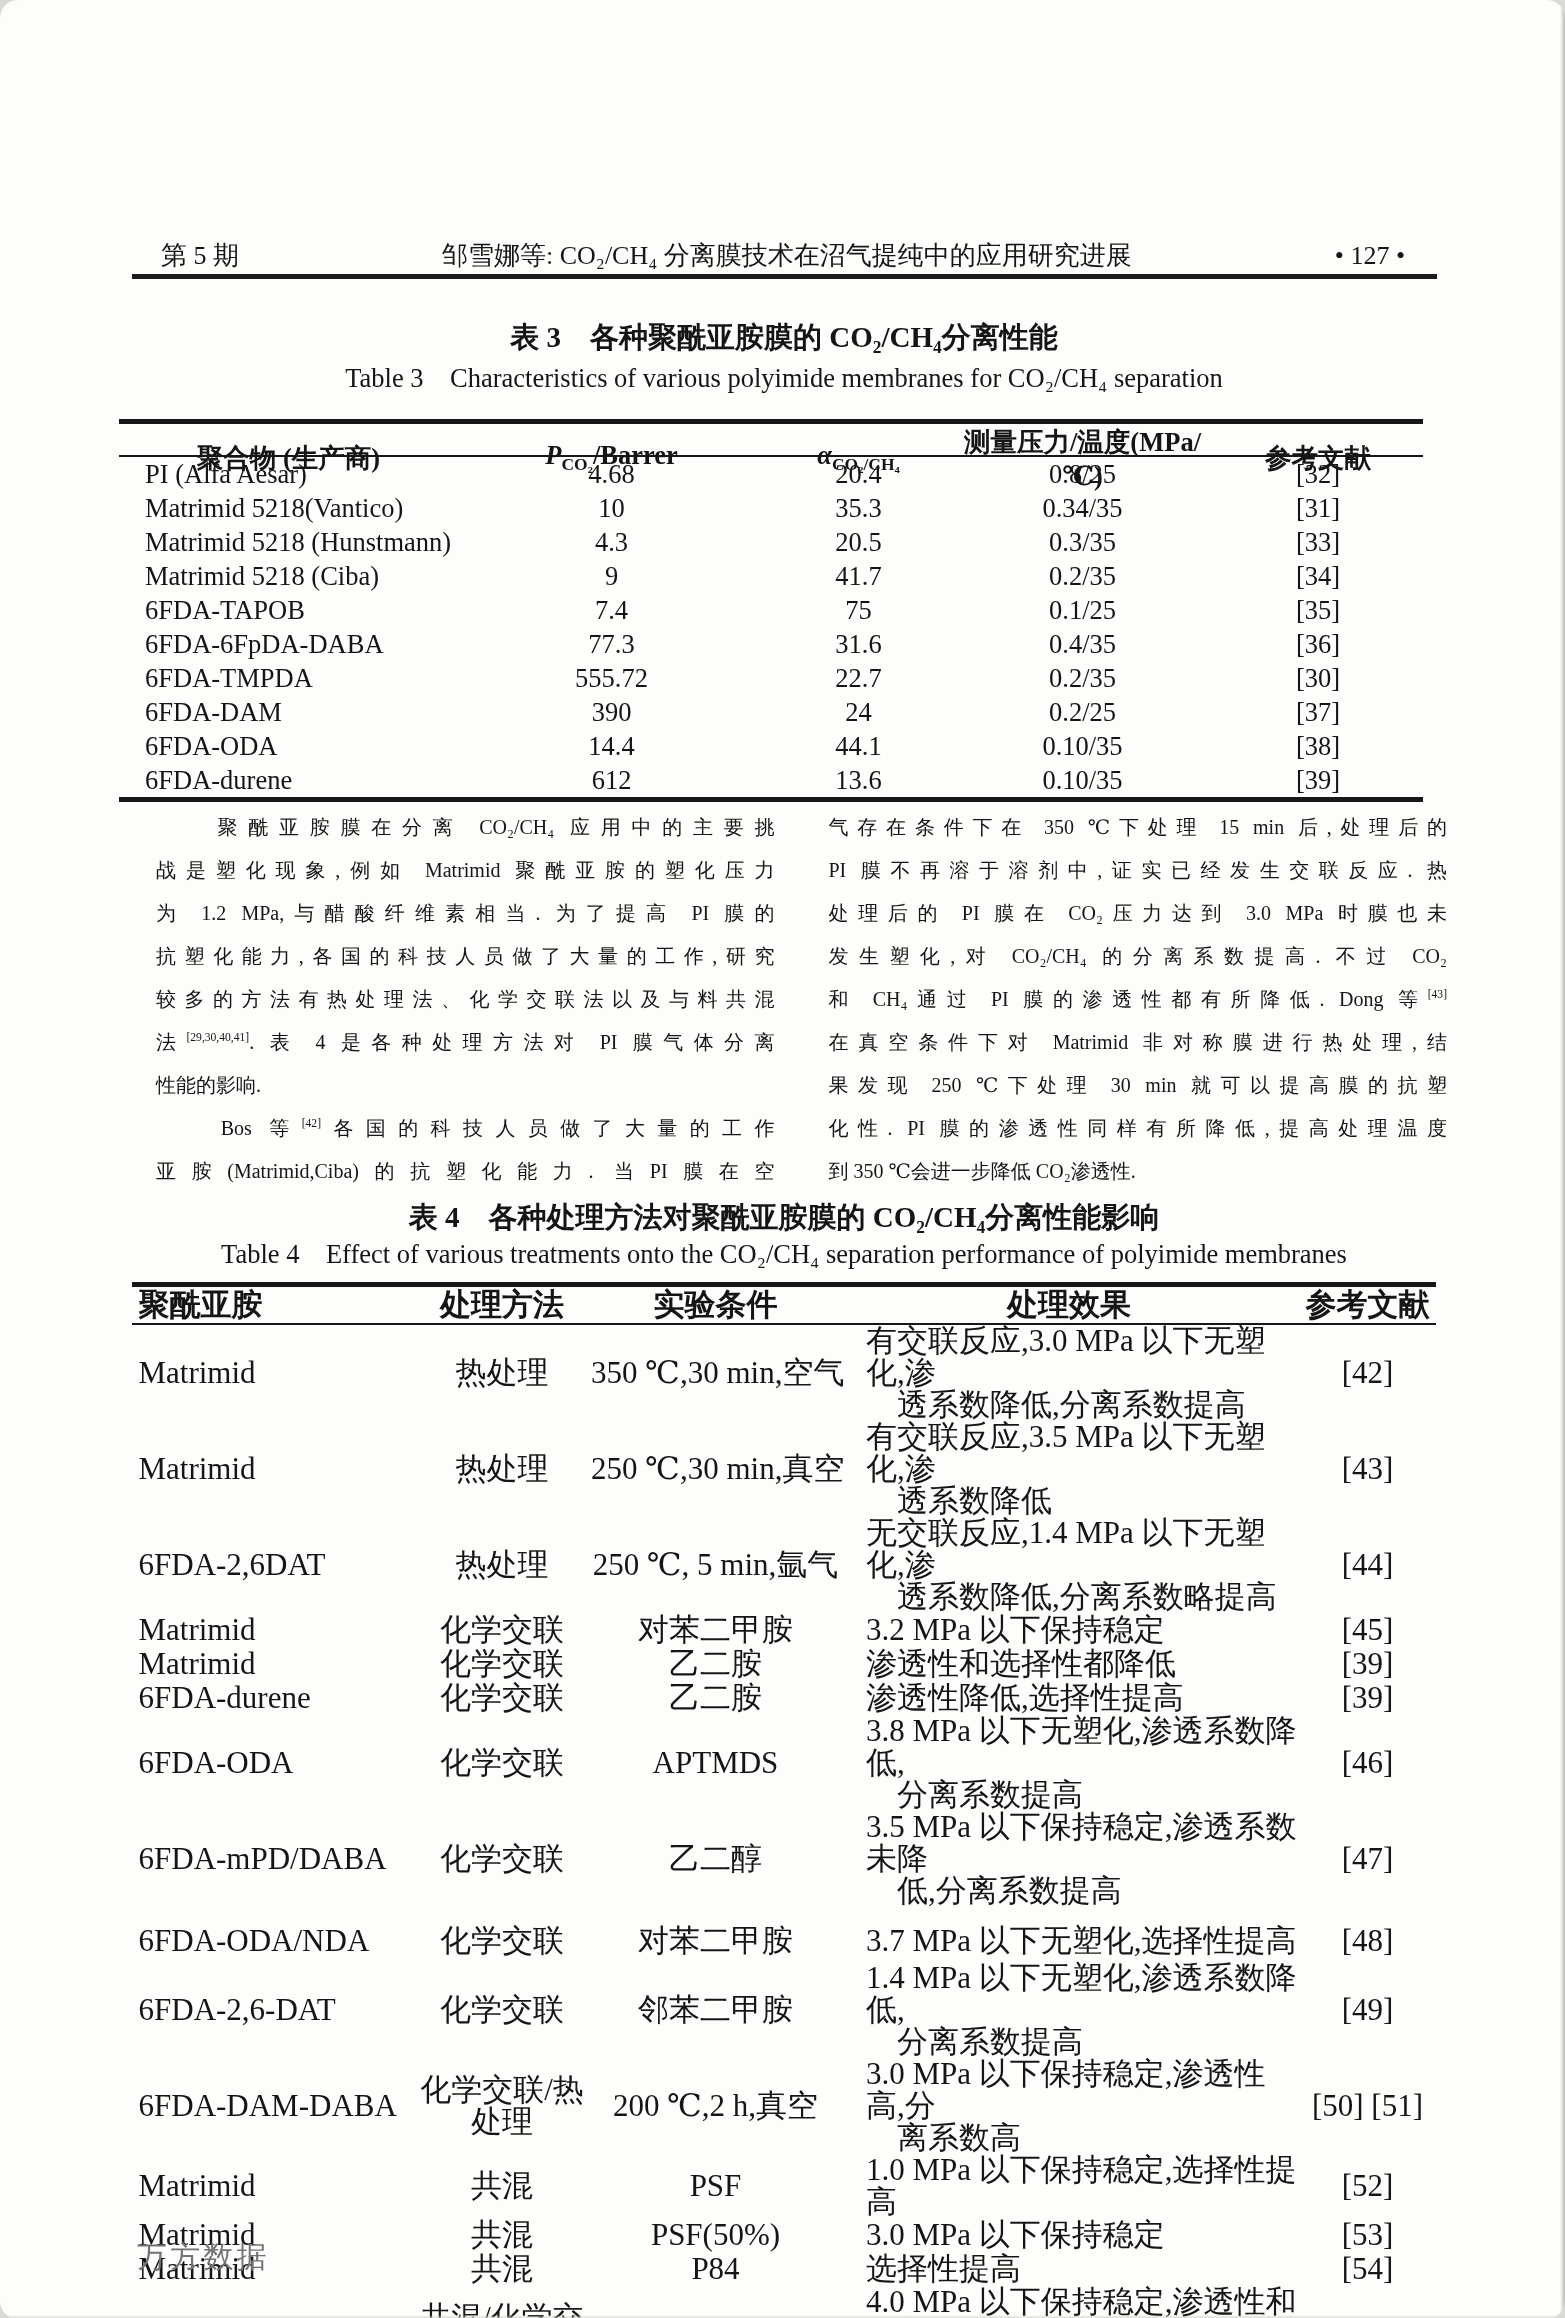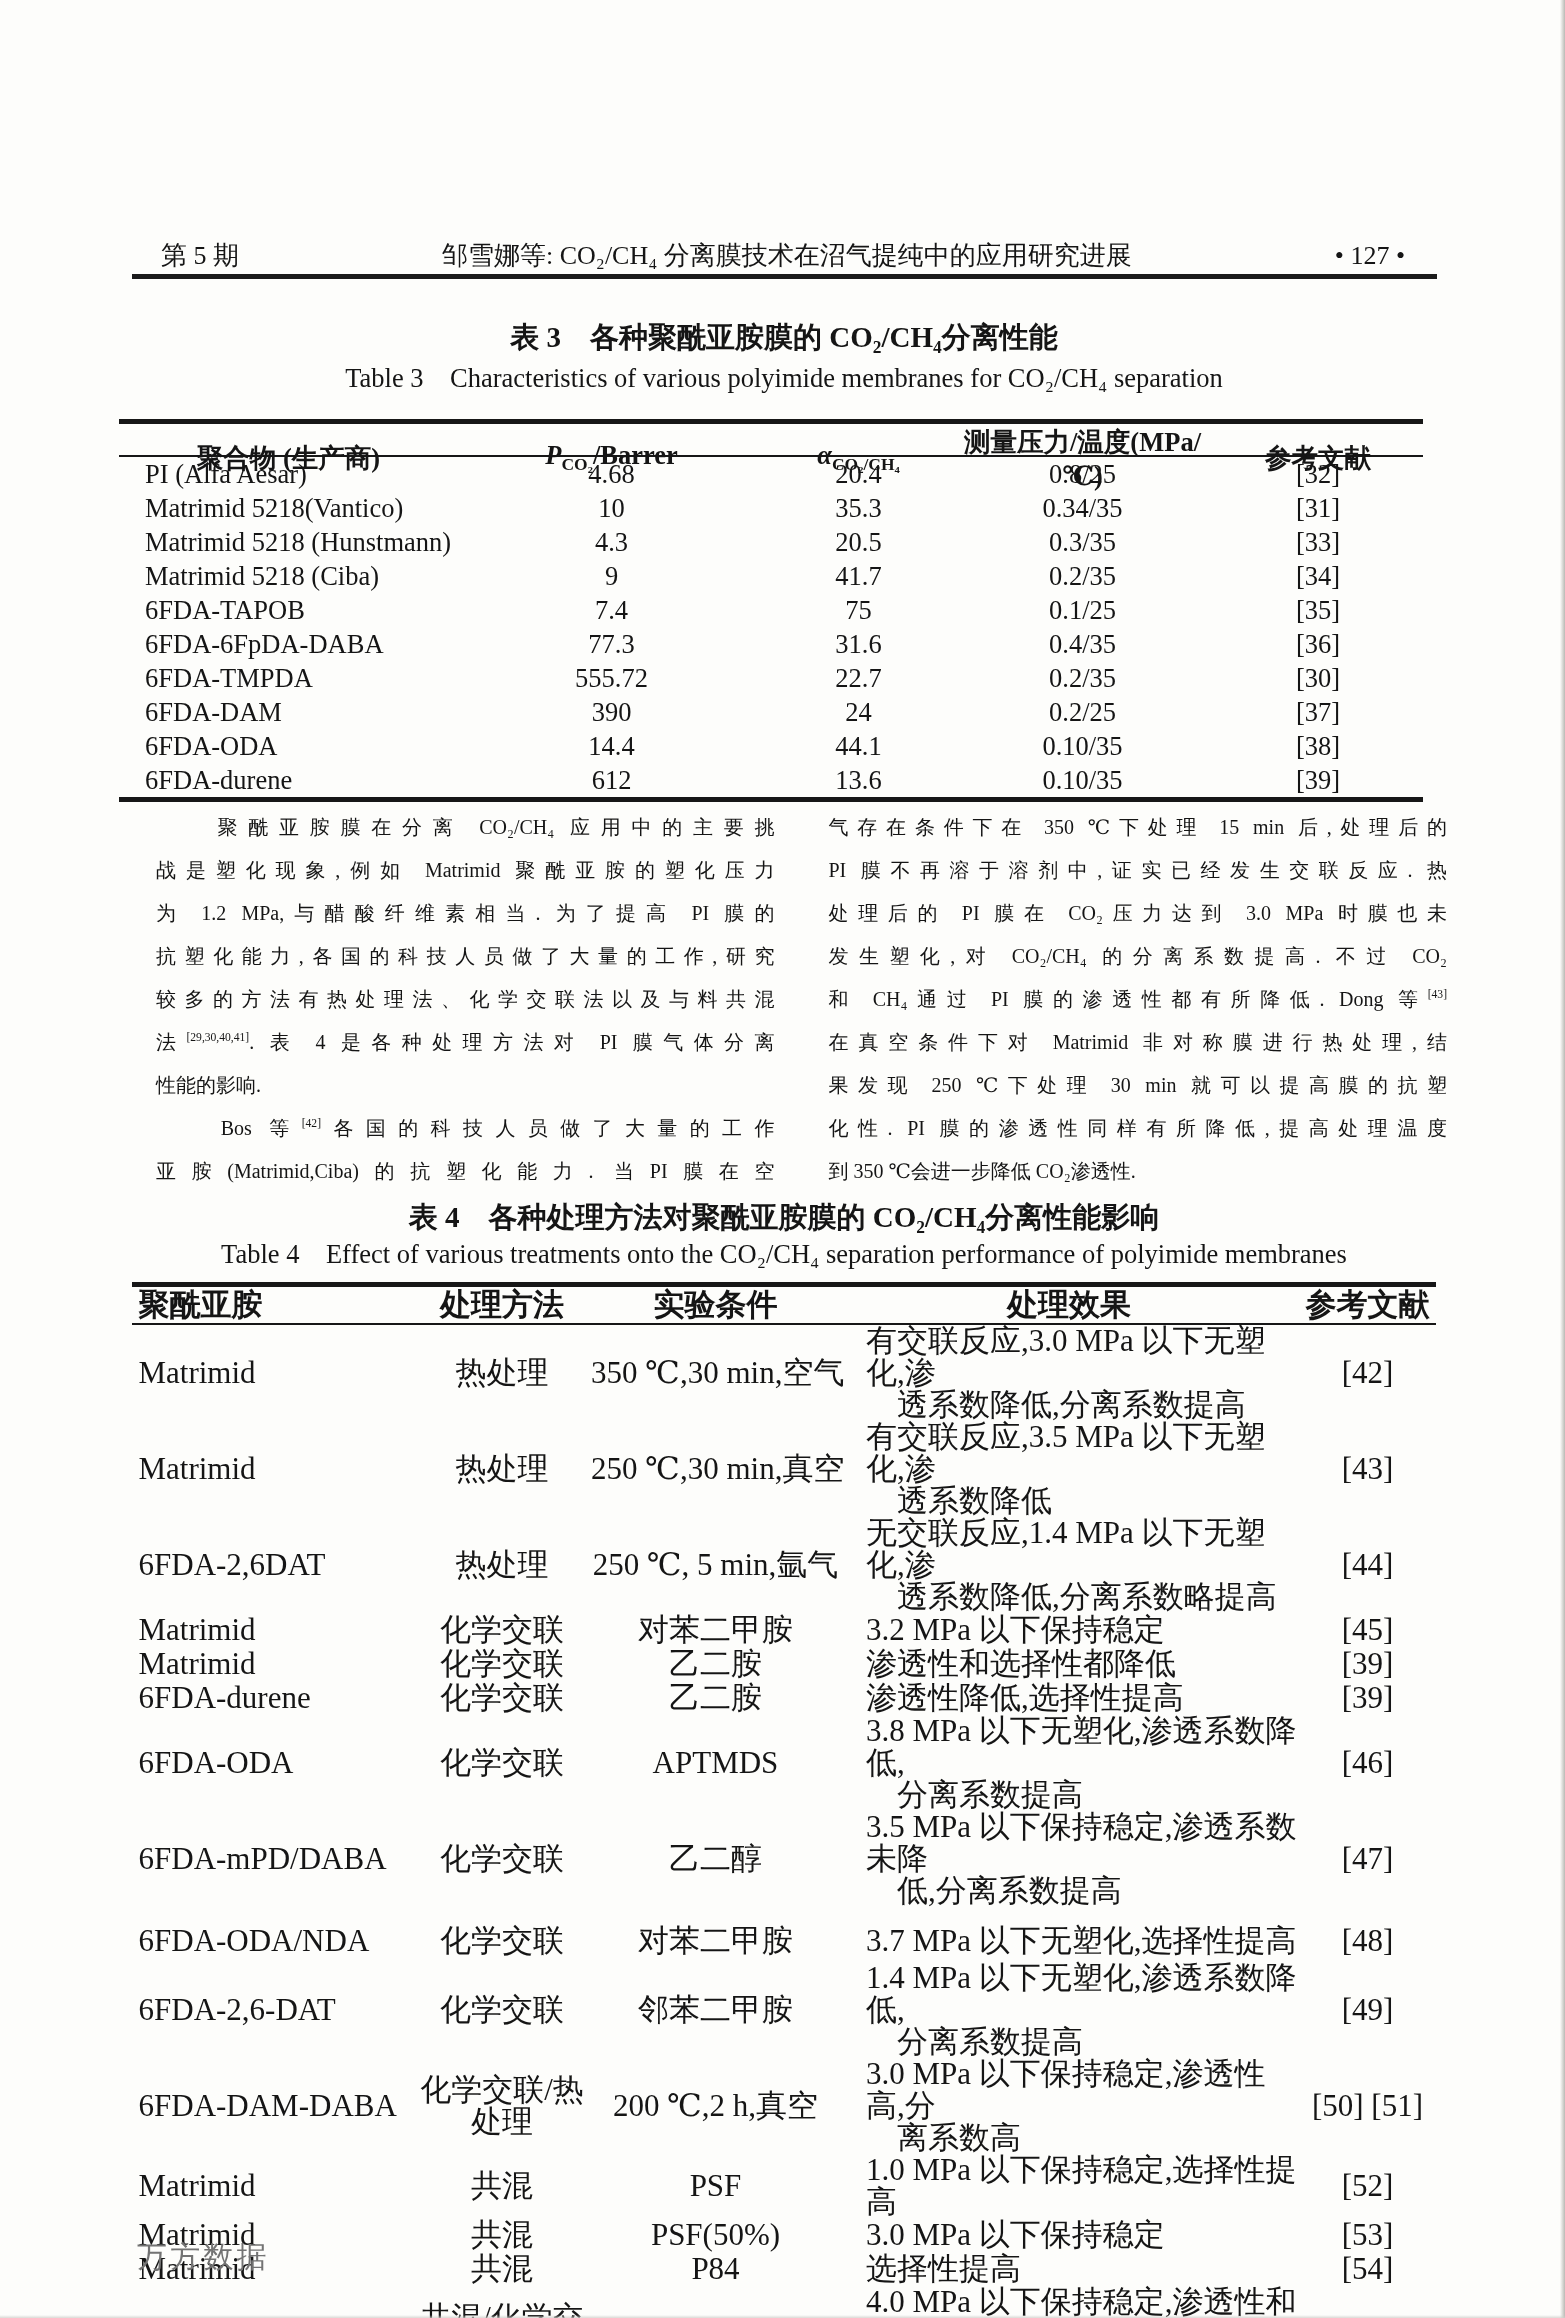--- a/index.html
+++ b/index.html
@@ -3,20 +3,21 @@
 <meta charset="utf-8">
 <style>
   html,body{margin:0;padding:0;background:#d9d9d6;}
   .page{
     position:relative;
     width:1565px;height:2319px;
     background:#fdfdfb;
     color:#151515;
     font-family:"Liberation Serif","DejaVu Serif",serif;
     overflow:hidden;
+    border-radius:18px;
   }
   .scan-edge-right{position:absolute;top:0;right:0;width:5.2px;height:100%;
     background:linear-gradient(to left,#b9b9b4,rgba(255,255,255,0));}
   .scan-edge-bottom{position:absolute;left:0;bottom:0;width:100%;height:3.9px;
     background:linear-gradient(to top,#cfcfca,rgba(255,255,255,0));}
 
   
   .hdr{
     position:absolute;top:238px;left:161px;width:1244px;
     display:flex;justify-content:space-between;align-items:baseline;

